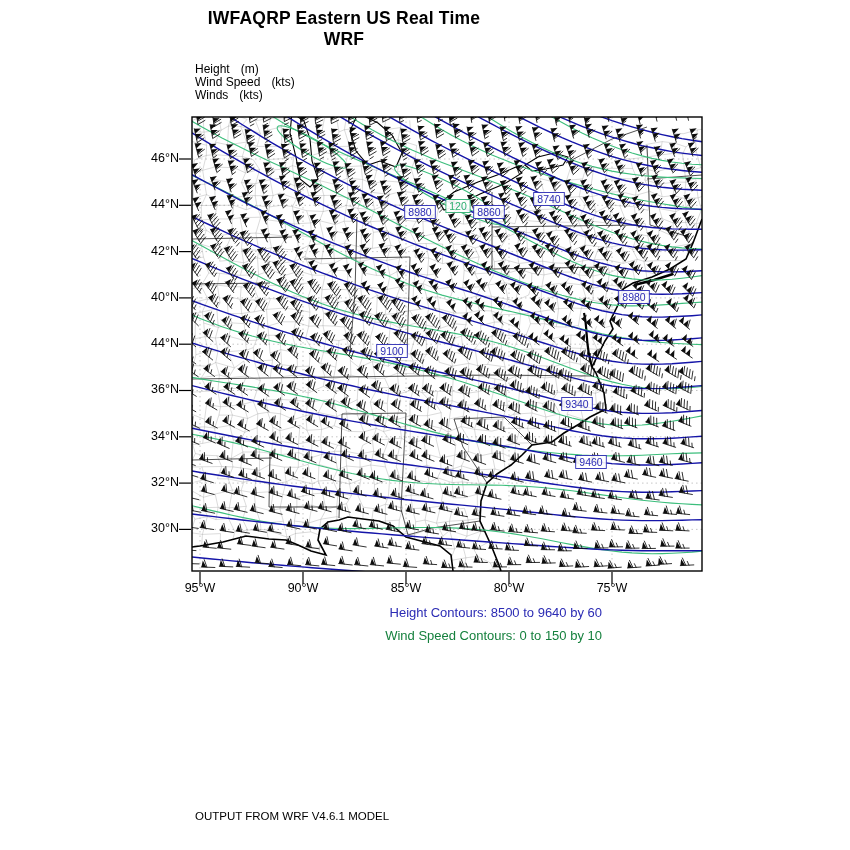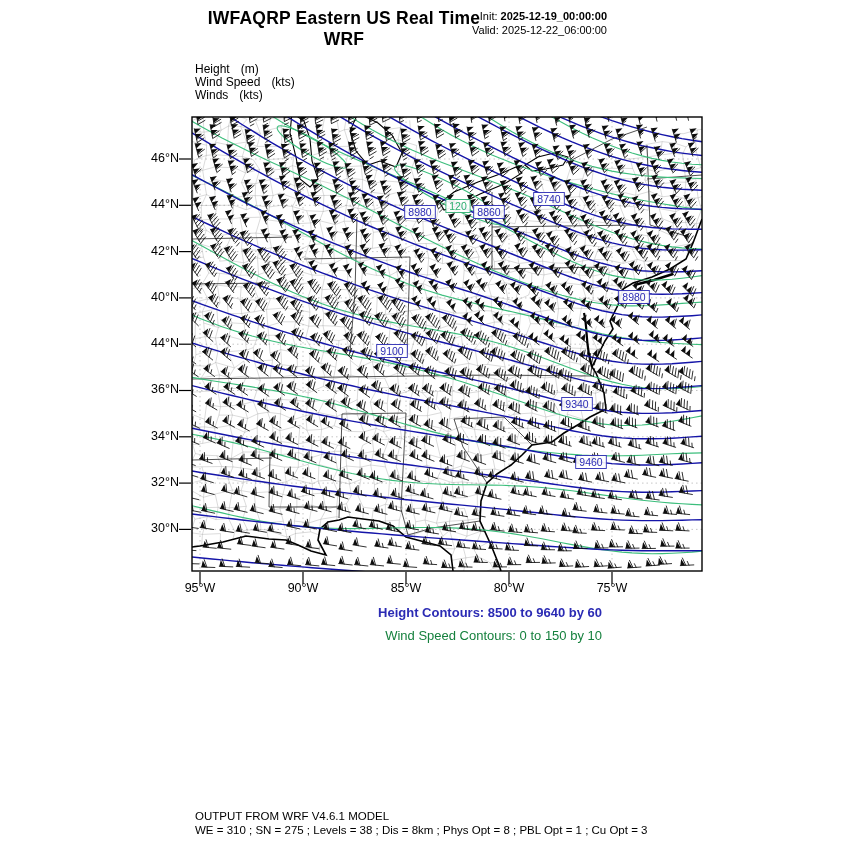--- a/index.html
+++ b/index.html
@@ -9,41 +9,31 @@
               font-size:17.5px;font-weight:bold;letter-spacing:0.2px;}
   #init-valid{position:absolute;right:143px;top:10px;text-align:right;font-size:11px;line-height:13.5px;}
   #init-valid .val-bold{font-weight:bold;}
   #legend{position:absolute;left:195px;top:63px;font-size:12px;line-height:13px;}
   .legend-row .unit{margin-left:11px;}
   #map-wrap{position:absolute;left:192px;top:117px;width:510px;height:454px;}
   #map-svg{overflow:visible;display:block;}
   .lat-label{position:absolute;left:133px;width:46px;text-align:right;font-size:12.5px;}
   .lon-label{position:absolute;top:581px;width:52px;text-align:center;font-size:12.5px;}
   .caption{position:absolute;right:148px;text-align:right;font-size:13px;}
-  #caption-height{top:605px;font-weight:bold;}
+  #caption-height{top:605px;}
   #caption-wind{top:628px;}
   #footer{position:absolute;left:195px;top:809px;font-size:11.5px;line-height:14px;}
 </style>
 </head>
 <body>
 
 <div id="page">
 
   <div id="plot-title">IWFAQRP Eastern US Real Time WRF</div>
 
-  <div id="init-valid">
-    <div>
-      <span>Init:</span>
-      <span class="val-bold">2025-12-19_00:00:00</span>
-    </div>
-    <div>
-      <span>Valid:</span>
-      <span>2025-12-22_06:00:00</span>
-    </div>
-  </div>
 
   <div id="legend">
     <div class="legend-row">
       <span>Height</span><span class="unit">(m)</span>
     </div>
     <div class="legend-row">
       <span>Wind Speed</span><span class="unit">(kts)</span>
     </div>
     <div class="legend-row">
       <span>Winds</span><span class="unit">(kts)</span>
@@ -219,16 +209,15 @@
       <div class="lon-label" style="left: 380px;">85°W</div>
       <div class="lon-label" style="left: 483px;">80°W</div>
       <div class="lon-label" style="left: 586px;">75°W</div>
     </div>
 
   <div id="caption-height" class="caption" style="color: rgb(43, 43, 180);">Height Contours: 8500 to 9640 by 60</div>
   <div id="caption-wind" class="caption" style="color: #15803d;">Wind Speed Contours: 0 to 150 by 10</div>
 
   <div id="footer">
     <div>OUTPUT FROM WRF V4.6.1 MODEL</div>
-    <div>WE = 310 ; SN = 275 ; Levels = 38 ; Dis = 8km ; Phys Opt = 8 ; PBL Opt = 1 ; Cu Opt = 3</div>
   </div>
 
 </div>
 
 </body></html>

